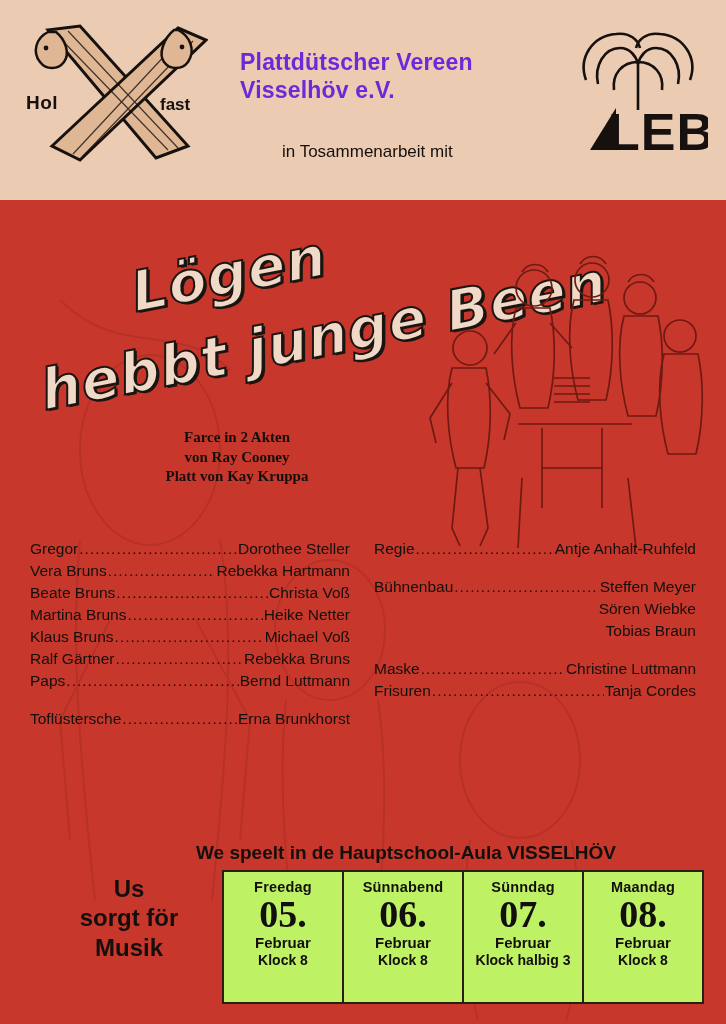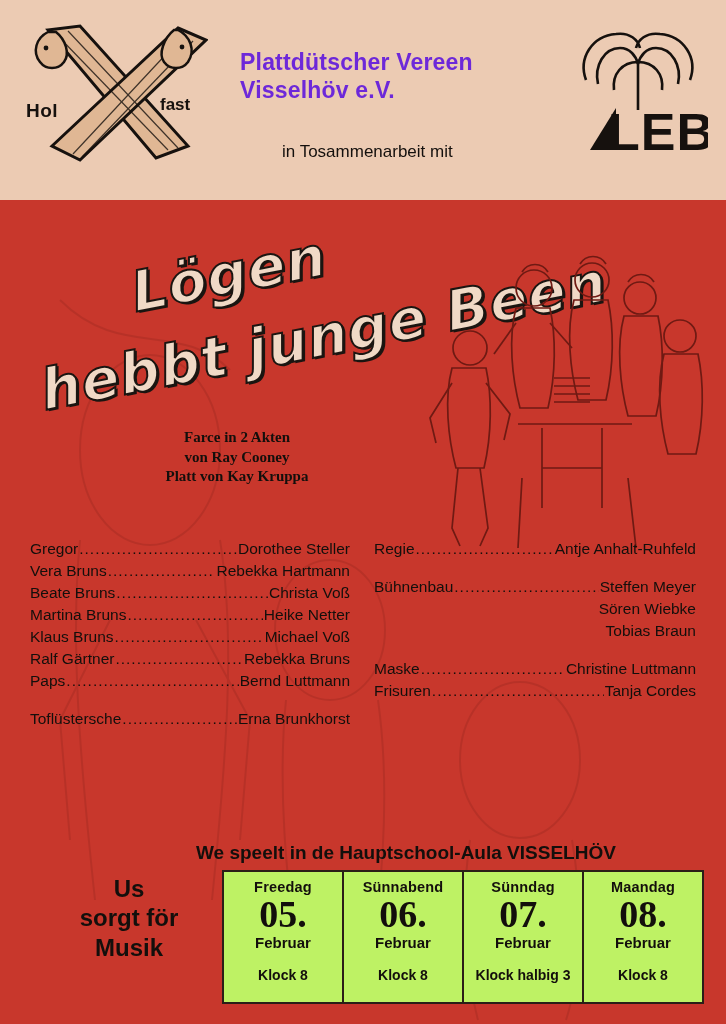--- a/index.html
+++ b/index.html
@@ -40,21 +40,20 @@
   }
   .logo-x svg { display:block; }
   .hol-text {
     position: absolute;
     left: 26px;
     top: 92px;
     font-size: 19px;
     font-weight: bold;
     color: #16110e;
     letter-spacing: .5px;
-    margin-top: 8px;
   }
   .fast-text {
     position: absolute;
     left: 160px;
     top: 95px;
     font-size: 17px;
     font-weight: bold;
     color: #16110e;
   }
   .club-name {
@@ -249,21 +248,21 @@
     font-family: "Liberation Serif", serif;
   }
   .date-month {
     font-size: 15px;
     font-weight: bold;
     margin-top: -1px;
   }
   .date-time {
     font-size: 14px;
     font-weight: bold;
-    margin-top: 16px;
+    margin-top: 1px;
   }
 </style>
 </head>
 <body>
 
 <div class="poster">
 
   <div class="header">
 
     <div class="logo-x">

